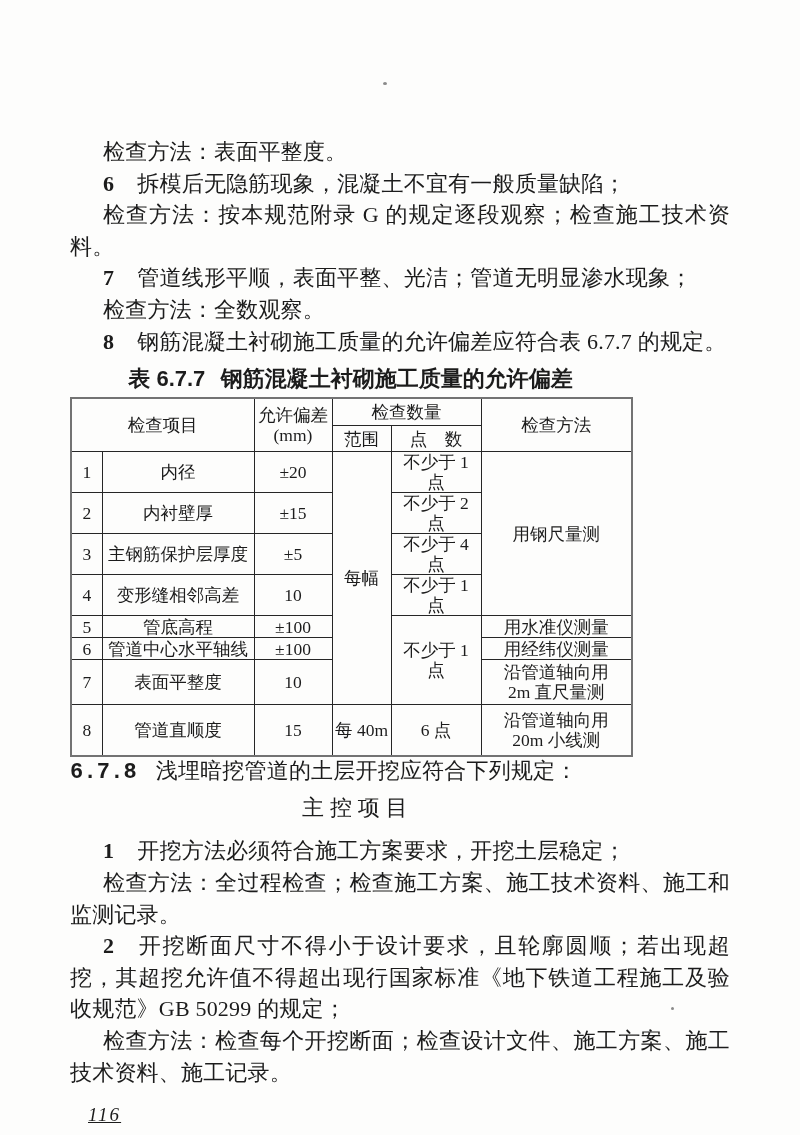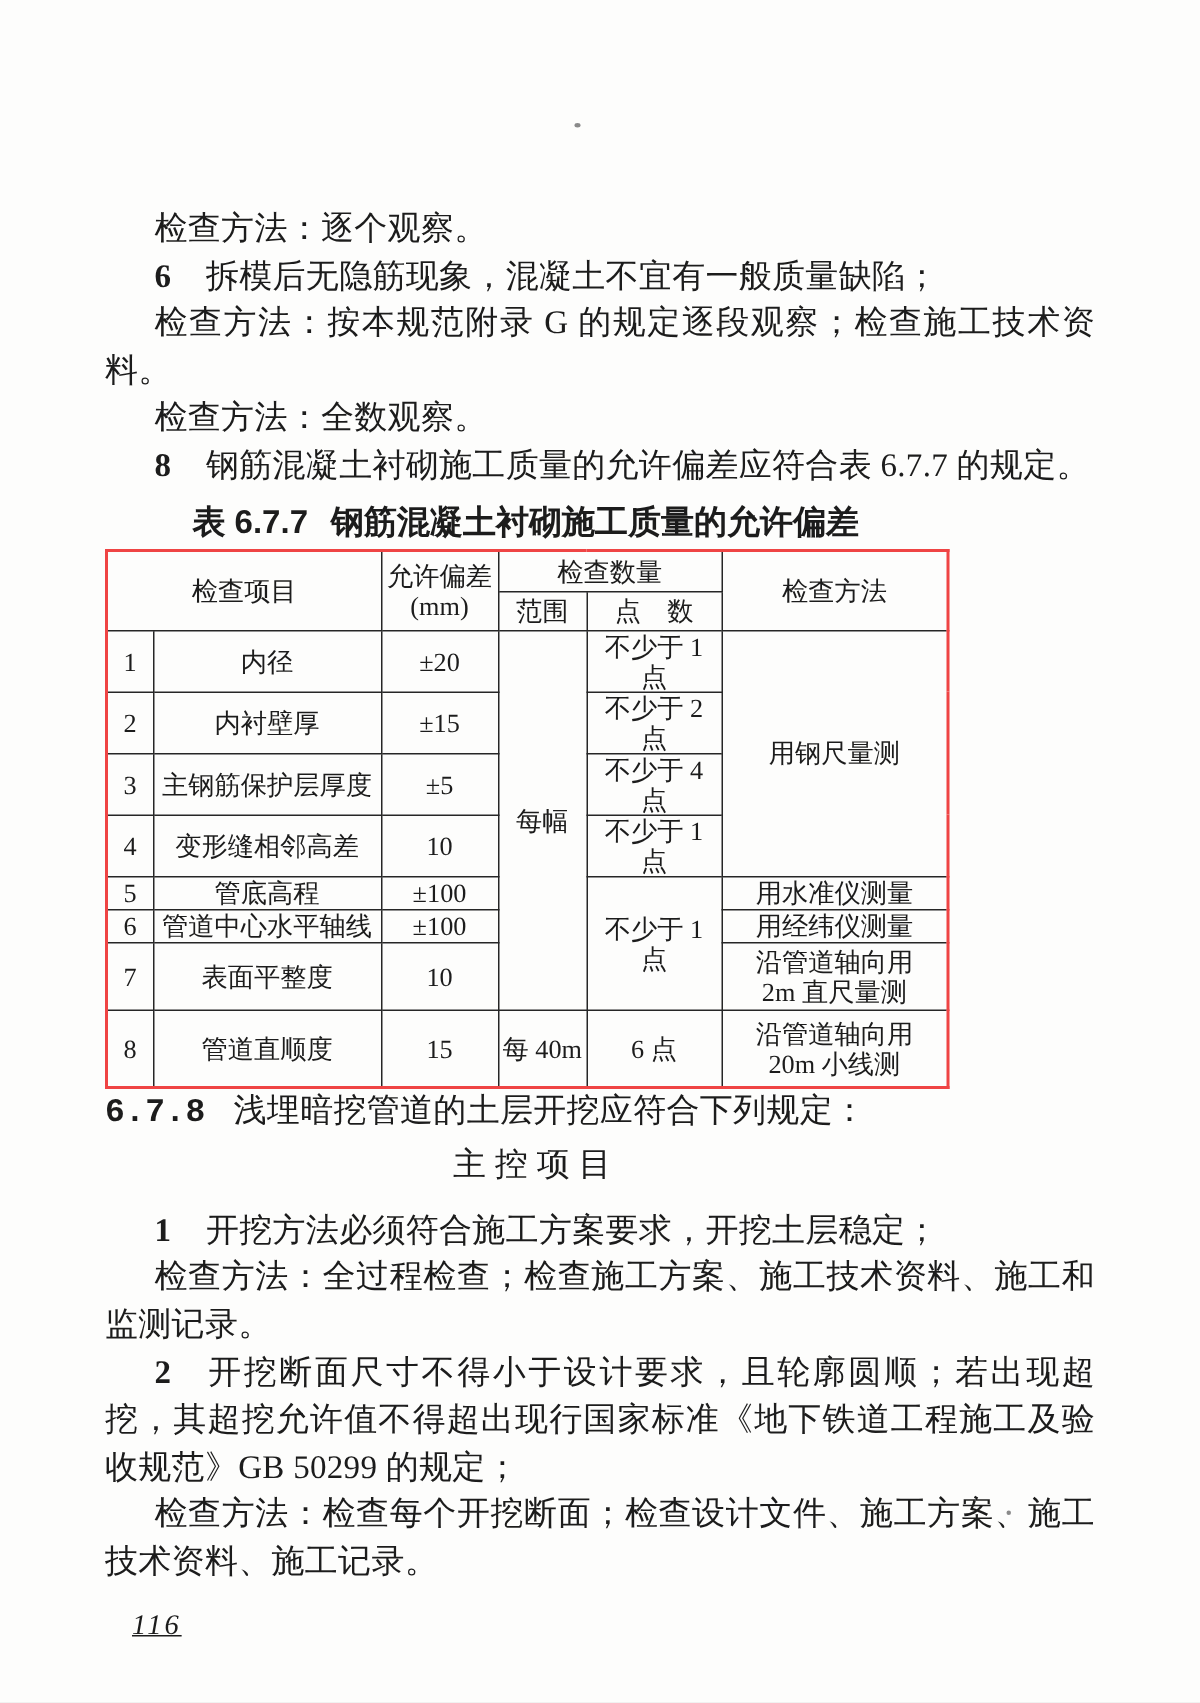--- a/index.html
+++ b/index.html
@@ -35,21 +35,21 @@
     font-weight:bold;
     font-size:22px;
     line-height:24px;
   }
   .table-title .tl{margin-right:0.7em;}
   table.dev{
     margin-top:6px;
     border-collapse:collapse;
     table-layout:fixed;
     width:561px;
-    border:2px solid #ef4444;
+    border:2px solid #737373;
   }
   table.dev th,table.dev td{
     border:1px solid #262626;
     font-weight:normal;
     font-size:17.5px;
     line-height:20px;
     text-align:center;
     vertical-align:middle;
     padding:0 2px;
     overflow:hidden;
@@ -83,26 +83,27 @@
 </style>
 </head>
 <body>
 
 <div class="page">
   <div class="speck s1"></div>
   <div class="speck s2"></div>
 
   <div class="content">
 
-    <p class="para indent"><span>检查方法：逐个观察。</span></p>
+    <p class="para indent"><span>检查方法：表面平整度。</span></p>
 
     <p class="para indent"><span class="pnum">6</span><span>拆模后无隐筋现象，混凝土不宜有一般质量缺陷；</span></p>
 
     <p class="para indent"><span>检查方法：按本规范附录 G 的规定逐段观察；检查施工技术资料。</span></p>
 
+    <p class="para indent"><span class="pnum">7</span><span>管道线形平顺，表面平整、光洁；管道无明显渗水现象；</span></p>
 
     <p class="para indent"><span>检查方法：全数观察。</span></p>
 
     <p class="para indent"><span class="pnum">8</span><span>钢筋混凝土衬砌施工质量的允许偏差应符合表 6.7.7 的规定。</span></p>
 
     <div class="table-title">
       <span class="tl">表 6.7.7</span><span>钢筋混凝土衬砌施工质量的允许偏差</span>
     </div>
 
     <table class="dev">

